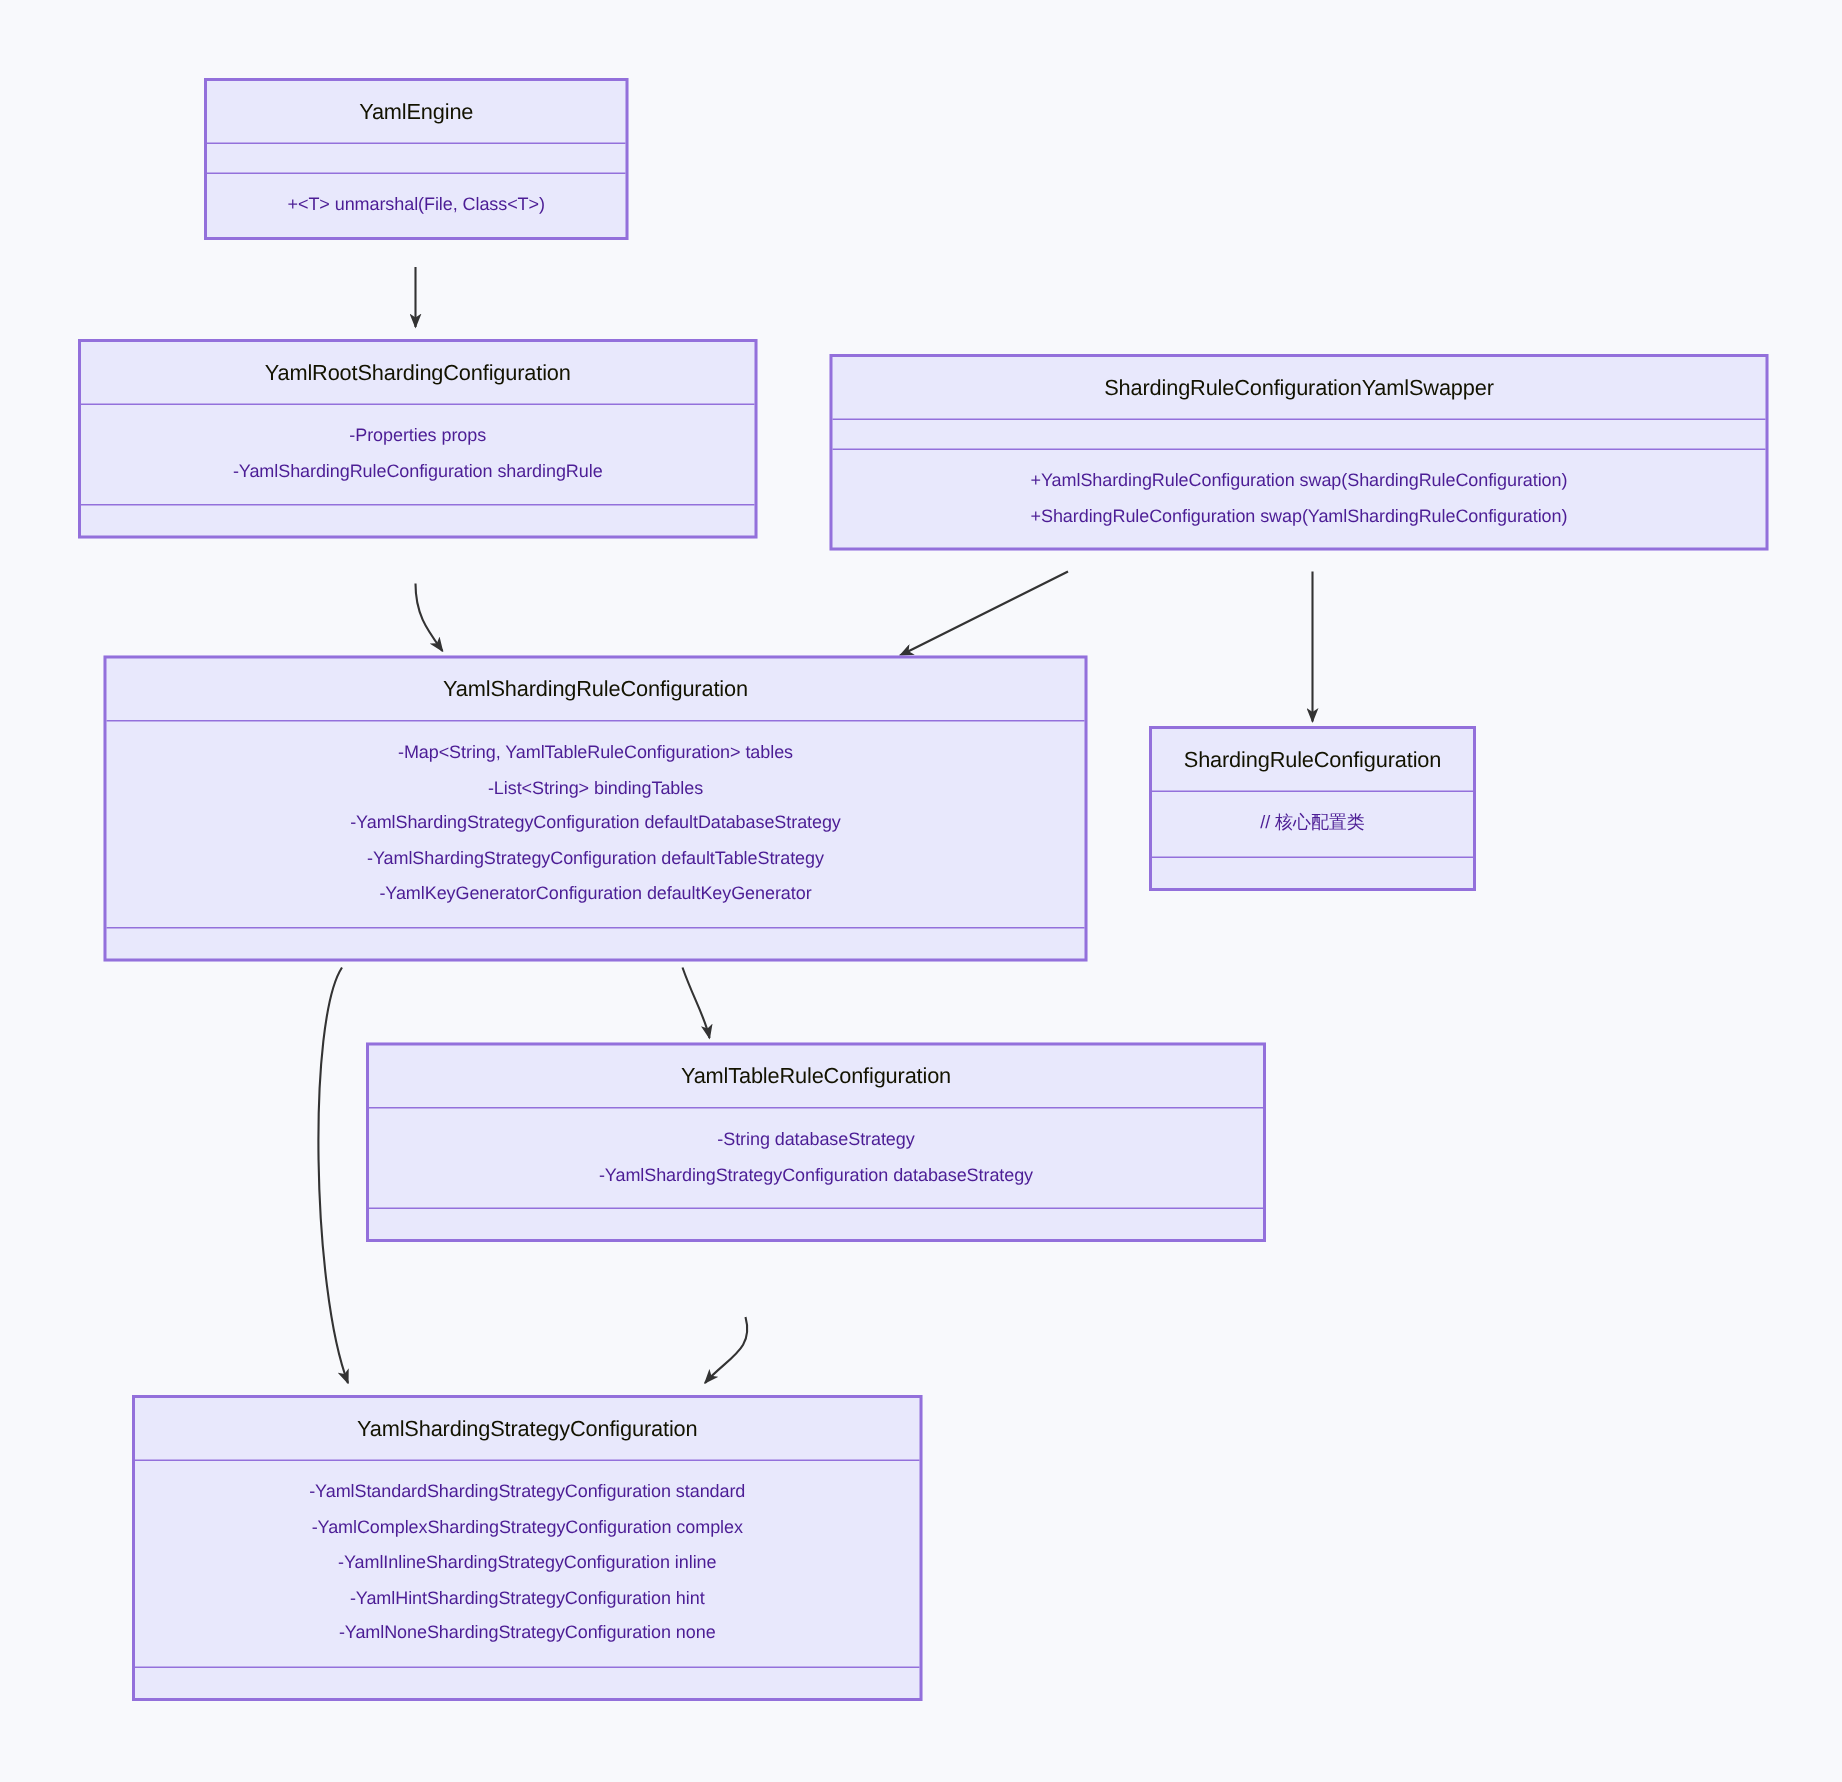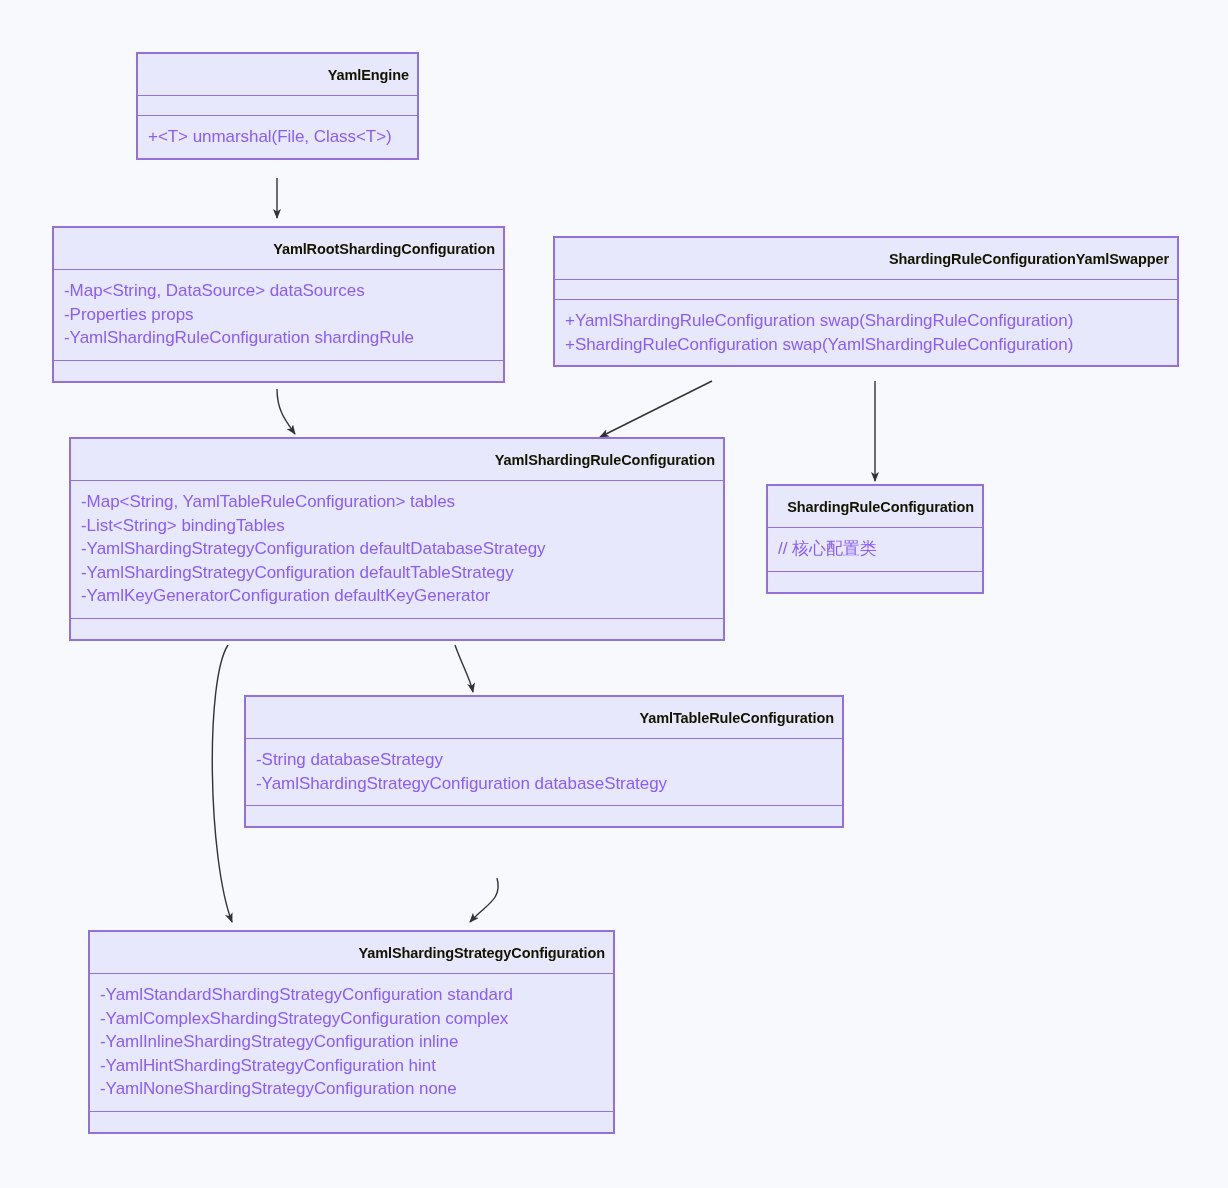--- a/index.html
+++ b/index.html
@@ -31,22 +31,22 @@
   }
   .uml-class {
     position: absolute;
     box-sizing: border-box;
     border: 2px solid #9370db;
     background: #e8e8fc;
     z-index: 2;
   }
   .uml-title {
     box-sizing: border-box;
-    text-align: right;
-    font-weight: bold;
+    text-align: center;
+    font-weight: normal;
     font-size: 14.5px;
     color: #131300;
     padding: 13px 8px 12px 8px;
     border-bottom: 1.5px solid #9370db;
     letter-spacing: -0.1px;
   }
   .uml-section {
     box-sizing: border-box;
     border-bottom: 1.5px solid #9370db;
     padding: 9px 10px 10px 10px;
@@ -54,25 +54,26 @@
   .uml-section.last {
     border-bottom: none;
     min-height: 20px;
     padding: 9px 10px 9px 10px;
   }
   .uml-section.empty {
     min-height: 20px;
     padding: 9px 10px 9px 10px;
   }
   .uml-row {
-    font-size: 17px;
-    color: #8b5cf6;
+    font-size: 12px;
+    color: #4c1d95;
     line-height: 23.5px;
     white-space: nowrap;
     letter-spacing: -0.05px;
+    text-align: center;
   }
   .uml-row.note {
     font-style: normal;
   }
 </style>
 </head>
 <body>
 
 <div id="diagram-canvas">
 
@@ -102,21 +103,20 @@
     <div class="uml-title">YamlEngine</div>
     <div class="uml-section empty"></div>
     <div class="uml-section last">
       <div class="uml-row">+&lt;T&gt; unmarshal(File, Class&lt;T&gt;)</div>
     </div>
   </div>
 
   <div class="uml-class" style="left:52px; top:226px; width:453px;">
     <div class="uml-title">YamlRootShardingConfiguration</div>
     <div class="uml-section">
-      <div class="uml-row">-Map&lt;String, DataSource&gt; dataSources</div>
       <div class="uml-row">-Properties props</div>
       <div class="uml-row">-YamlShardingRuleConfiguration shardingRule</div>
     </div>
     <div class="uml-section last"></div>
   </div>
 
   <div class="uml-class" style="left:553px; top:236px; width:626px;">
     <div class="uml-title">ShardingRuleConfigurationYamlSwapper</div>
     <div class="uml-section empty"></div>
     <div class="uml-section last">

